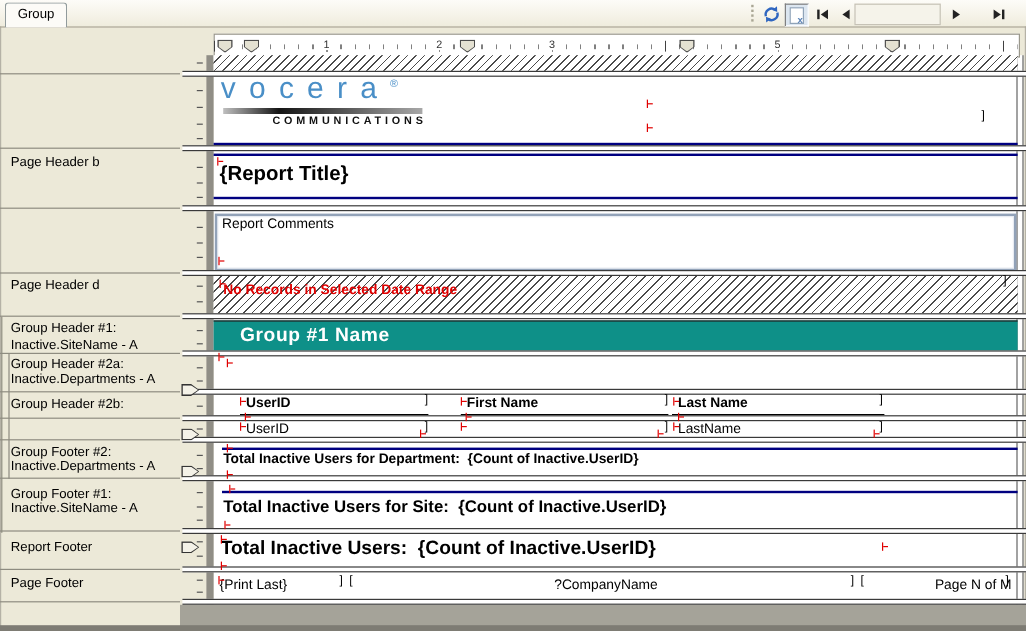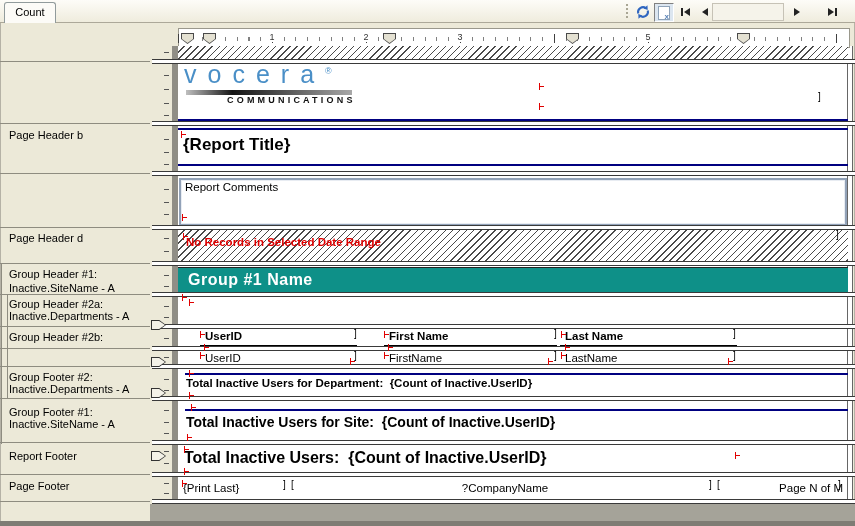--- a/index.html
+++ b/index.html
@@ -63,42 +63,42 @@
            background:linear-gradient(90deg,#BFBFBF,#141414 28%,#4a4a4a 55%,#A8A8A8);}
   .logosub{position:absolute;left:227px;top:95px;font-size:9px;font-weight:bold;letter-spacing:3.2px;color:#111;}
   .daterange{position:absolute;left:600px;top:94px;width:216px;text-align:right;font-size:12.5px;letter-spacing:1px;color:#222;}
   .rtitle{position:absolute;left:183px;top:135px;font-size:17px;font-weight:bold;}
   .cmtbox{position:absolute;left:179px;top:178px;width:664px;height:44px;border:2px solid #92A2B8;
           box-shadow:inset 0 0 0 1px #E8ECF2;}
   .cmtbox span{position:absolute;left:4px;top:1px;font-size:11.5px;}
   .norec{position:absolute;left:186px;top:236px;font-size:11.5px;font-weight:bold;color:var(--red,#E00000);}
   .g1band{position:absolute;left:178px;top:267px;width:670px;height:25px;background:var(--teal,#0E9088);
           border-top:1px solid #222;border-bottom:1px solid #222;}
-  .g1band span{position:absolute;left:10px;top:3px;font-size:16px;font-weight:bold;color:#fff;letter-spacing:0.5px;}
+  .g1band span{position:absolute;left:22px;top:3px;font-size:16px;font-weight:bold;color:#fff;letter-spacing:0.5px;}
   .g2band{position:absolute;left:178px;top:297px;width:665px;height:26px;background:var(--group2-gray,#D4D0C8);
           border:1px solid #8A887C;}
   .g2band span{position:absolute;left:12px;top:3px;font-size:14.5px;font-weight:bold;color:#0a0a0a;}
   .hcell{position:absolute;top:330px;height:15px;border-bottom:1px solid #000;font-size:11.5px;font-weight:bold;padding-left:5px;}
   .dcell{position:absolute;top:352px;height:13px;font-size:11.5px;padding-left:5px;}
   .gf2t{position:absolute;left:186px;top:377px;font-size:11.5px;font-weight:bold;}
   .gf1t{position:absolute;left:186px;top:414px;font-size:14px;font-weight:bold;}
   .rft{position:absolute;left:184px;top:449px;font-size:16px;font-weight:bold;}
   .pfdate{position:absolute;left:183px;top:482px;font-size:11.5px;}
   .pfco{position:absolute;left:295px;top:482px;width:420px;text-align:center;font-size:11.5px;}
   .pfpage{position:absolute;left:725px;top:482px;width:118px;text-align:right;font-size:11.5px;}
   .botgray{position:absolute;left:150px;top:504px;width:705px;height:22px;background:#A5A399;}
   .botedge{position:absolute;left:0;top:521px;width:855px;height:5px;background:#7E7C74;}
 </style>
 </head>
 <body>
 
 <div id="app">
 
   <div class="tabbar">
-    <div class="tab">Count</div>
+    <div class="tab">Group</div>
     <div class="grip"></div>
     <div class="tbtn" style="left:634px">
       <svg width="16" height="16" viewBox="0 0 16 16">
         <path d="M3.2 9.5A5 5 0 0 1 11 4.2" fill="none" stroke="#2F66C0" stroke-width="2"></path>
         <path d="M12.5 1.2 12.7 6 8.6 4.4z" fill="#2F66C0"></path>
         <path d="M12.8 6.5A5 5 0 0 1 5 11.8" fill="none" stroke="#2F66C0" stroke-width="2"></path>
         <path d="M3.5 14.8 3.3 10 7.4 11.6z" fill="#2F66C0"></path>
       </svg>
     </div>
     <div class="excel">
@@ -185,21 +185,20 @@
 
   <div class="g1band">
       <span>Group #1 Name</span>
     </div>
 
   <div class="hcell" style="left:200px;width:152px">UserID</div>
   <div class="hcell" style="left:384px;width:168px">First Name</div>
   <div class="hcell" style="left:560px;width:172px">Last Name</div>
 
   <div class="dcell" style="left:200px;width:152px">UserID</div>
-  <div class="dcell" style="left:384px;width:168px">FirstName</div>
   <div class="dcell" style="left:560px;width:172px">LastName</div>
 
   <div class="navy" style="left:185px;top:373px;width:663px"></div>
   <div class="gf2t ws">Total Inactive Users for Department:  {Count of Inactive.UserID}</div>
 
   <div class="navy" style="left:185px;top:409px;width:663px"></div>
   <div class="gf1t ws">Total Inactive Users for Site:  {Count of Inactive.UserID}</div>
 
   <div class="rft ws">Total Inactive Users:  {Count of Inactive.UserID}</div>
 

